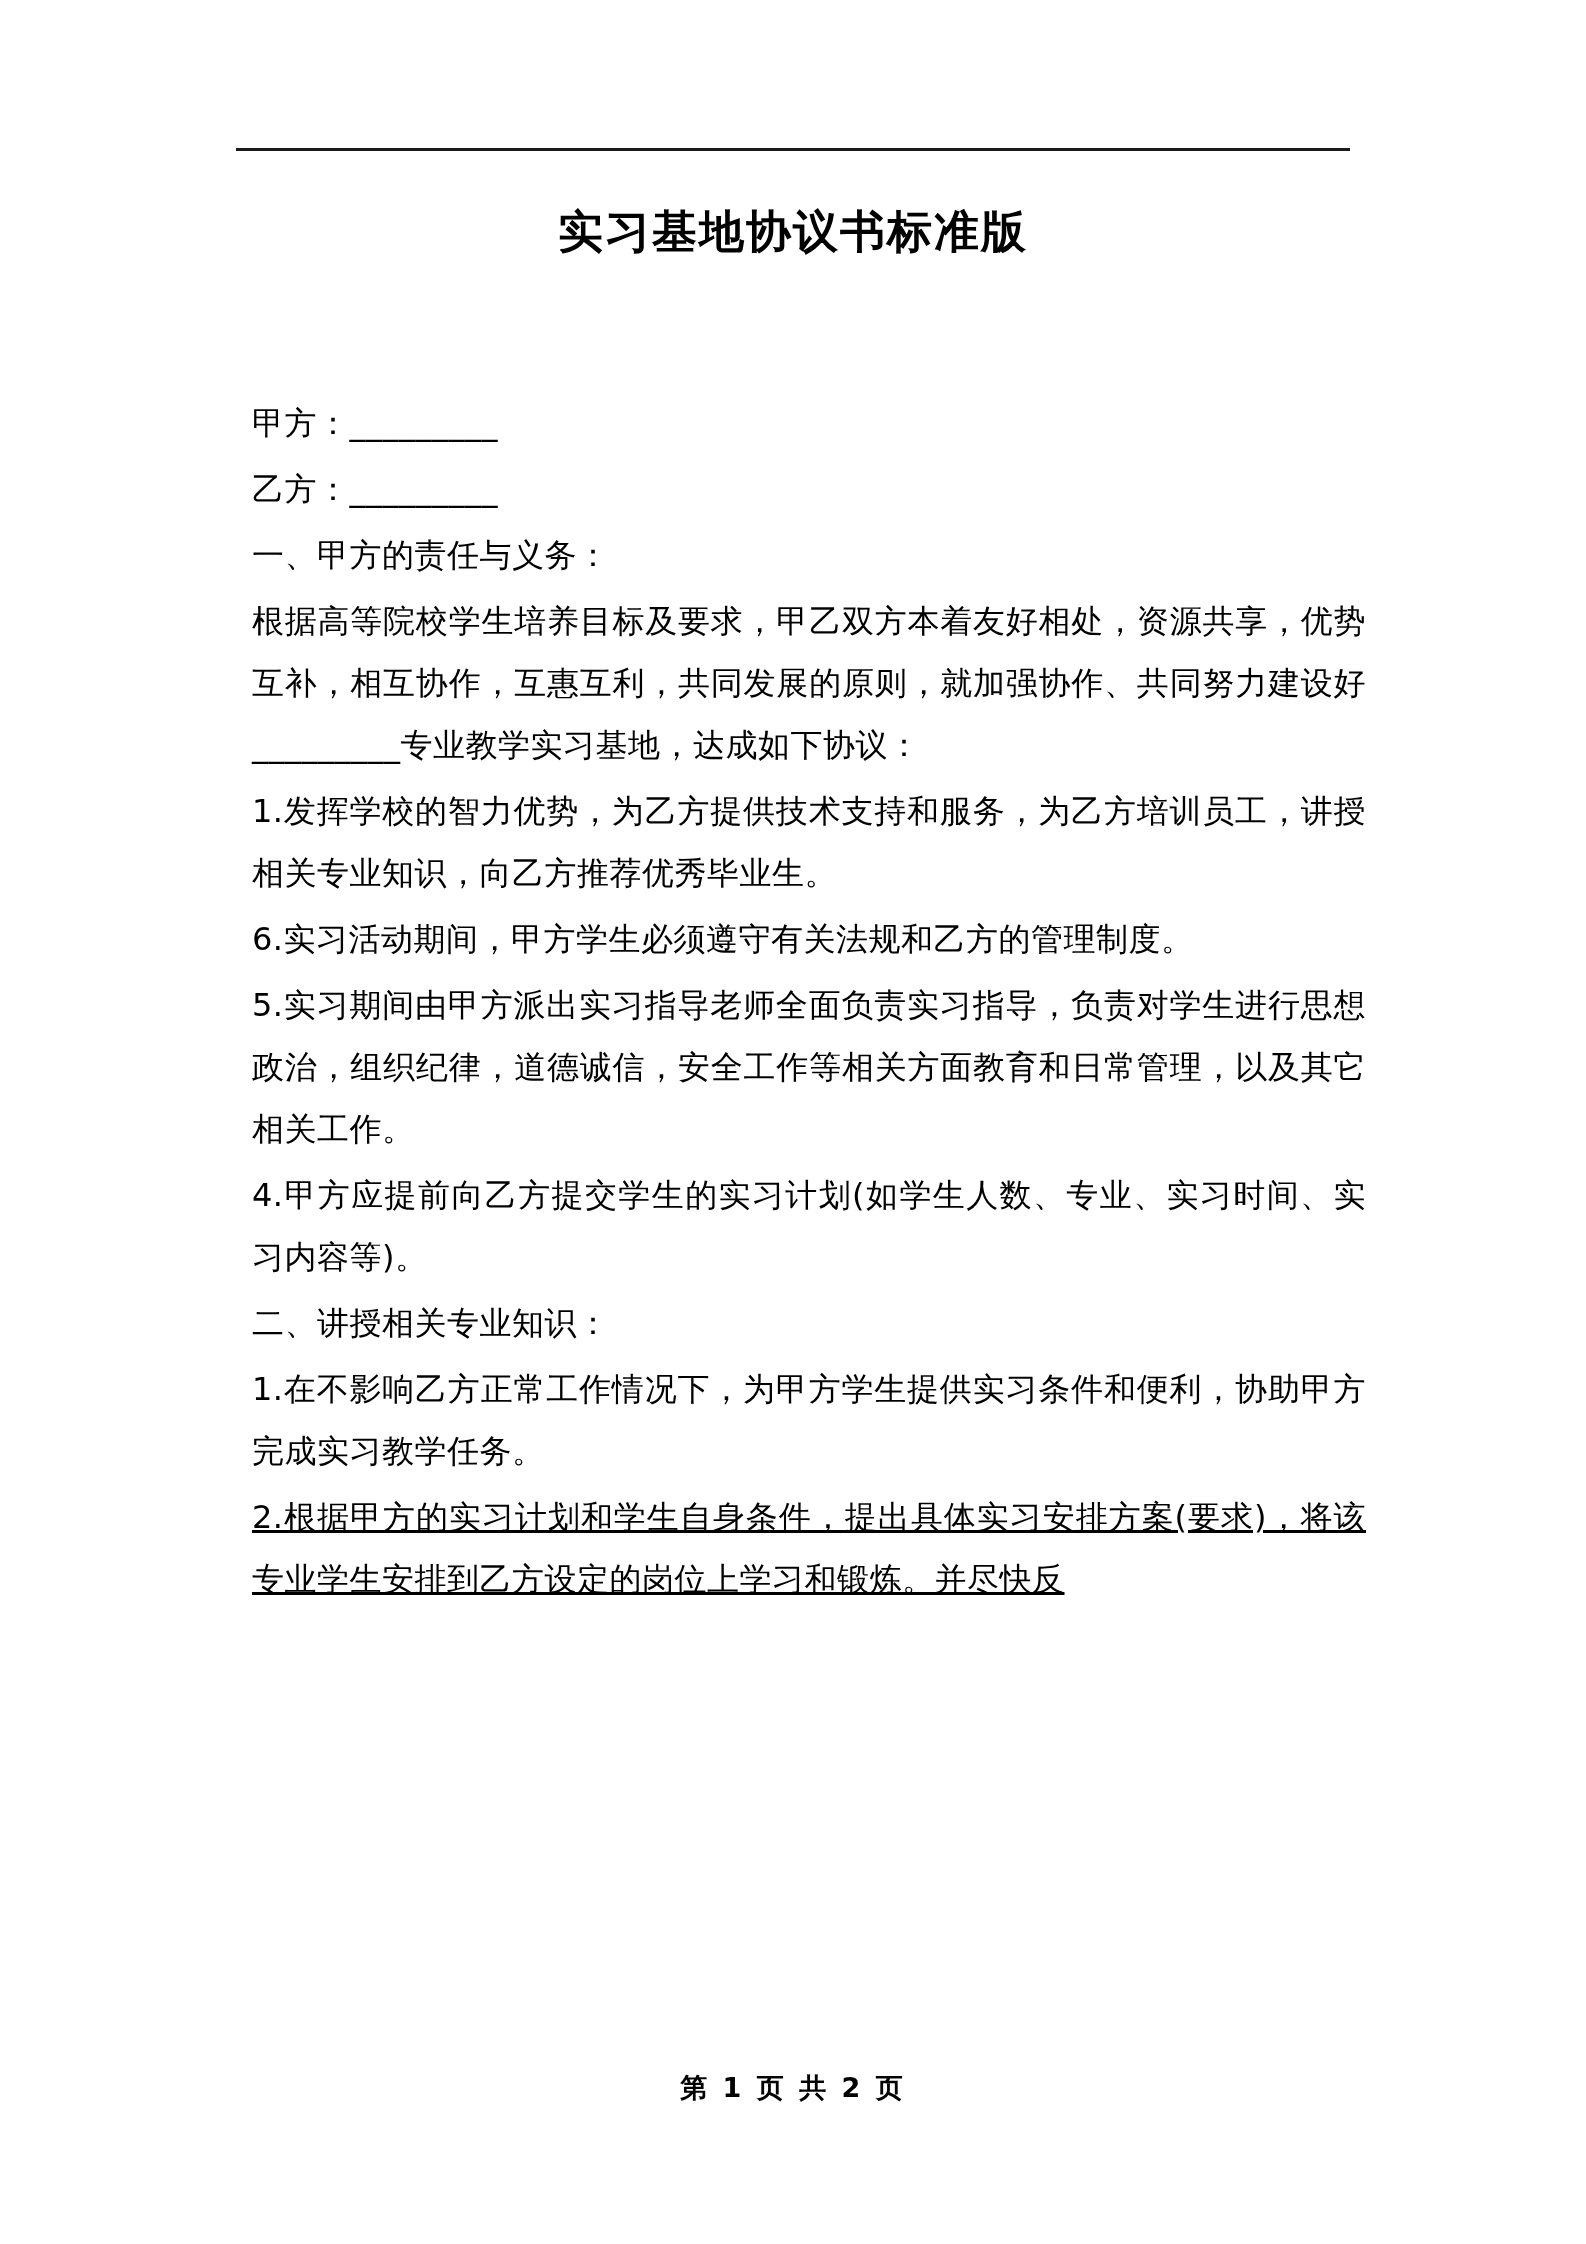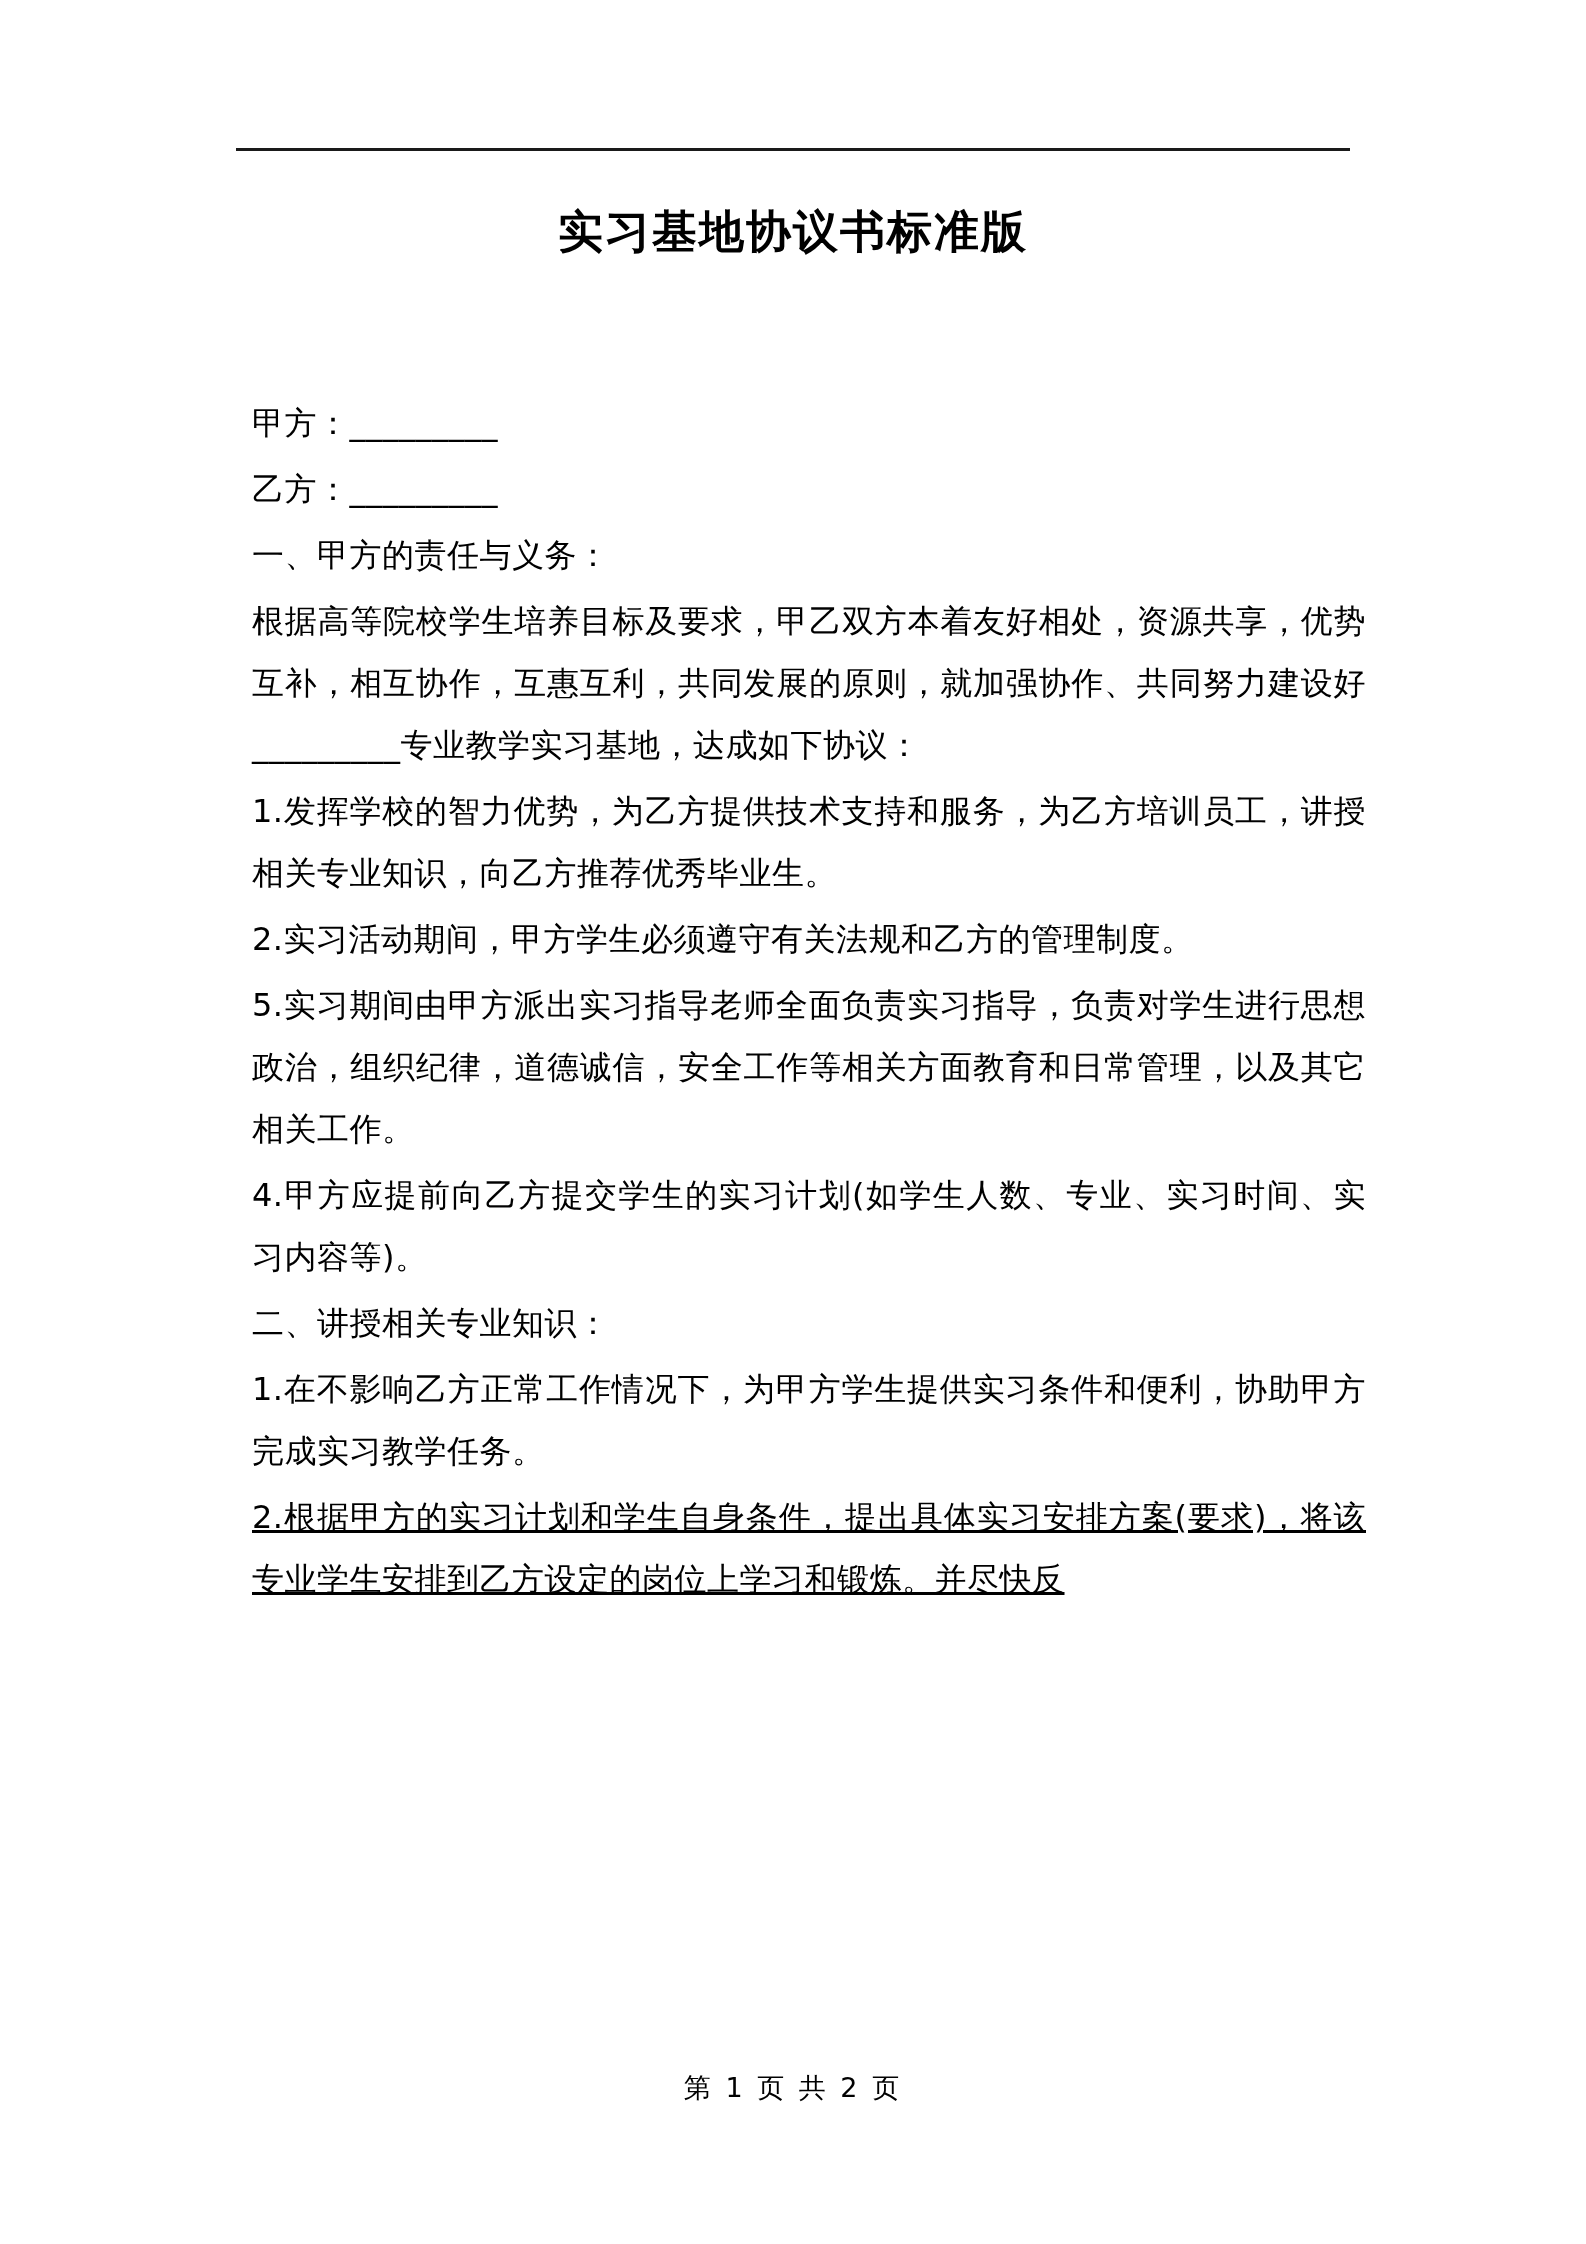--- a/index.html
+++ b/index.html
@@ -61,40 +61,40 @@
     margin-bottom: 0;
     text-decoration: underline;
   }
   .footer {
     position: absolute;
     left: 0;
     top: 2070px;
     width: 1586px;
     text-align: center;
     font-size: 27px;
-    font-weight: normal;
+    font-weight: bold;
     letter-spacing: 3px;
   }
 </style>
 </head>
 <body>
 
 <div class="page">
 
   <div class="top-rule"></div>
 
   <div class="doc-title">实习基地协议书标准版</div>
 
   <div class="body-block">
     <p class="para">甲方：_________</p>
     <p class="para">乙方：_________</p>
     <p class="para">一、甲方的责任与义务：</p>
     <p class="para">根据高等院校学生培养目标及要求，甲乙双方本着友好相处，资源共享，优势互补，相互协作，互惠互利，共同发展的原则，就加强协作、共同努力建设好_________专业教学实习基地，达成如下协议：</p>
     <p class="para">1.发挥学校的智力优势，为乙方提供技术支持和服务，为乙方培训员工，讲授相关专业知识，向乙方推荐优秀毕业生。</p>
-    <p class="para">2.实习活动期间，甲方学生必须遵守有关法规和乙方的管理制度。</p>
+    <p class="para">6.实习活动期间，甲方学生必须遵守有关法规和乙方的管理制度。</p>
     <p class="para">5.实习期间由甲方派出实习指导老师全面负责实习指导，负责对学生进行思想政治，组织纪律，道德诚信，安全工作等相关方面教育和日常管理，以及其它相关工作。</p>
     <p class="para">4.甲方应提前向乙方提交学生的实习计划(如学生人数、专业、实习时间、实习内容等)。</p>
     <p class="para">二、讲授相关专业知识：</p>
     <p class="para">1.在不影响乙方正常工作情况下，为甲方学生提供实习条件和便利，协助甲方完成实习教学任务。</p>
     <p class="para tight">2.根据甲方的实习计划和学生自身条件，提出具体实习安排方案(要求)，将该专业学生安排到乙方设定的岗位上学习和锻炼。并尽快反</p>
   </div>
 
   <div class="footer">第 1 页 共 2 页</div>
 
 </div>

